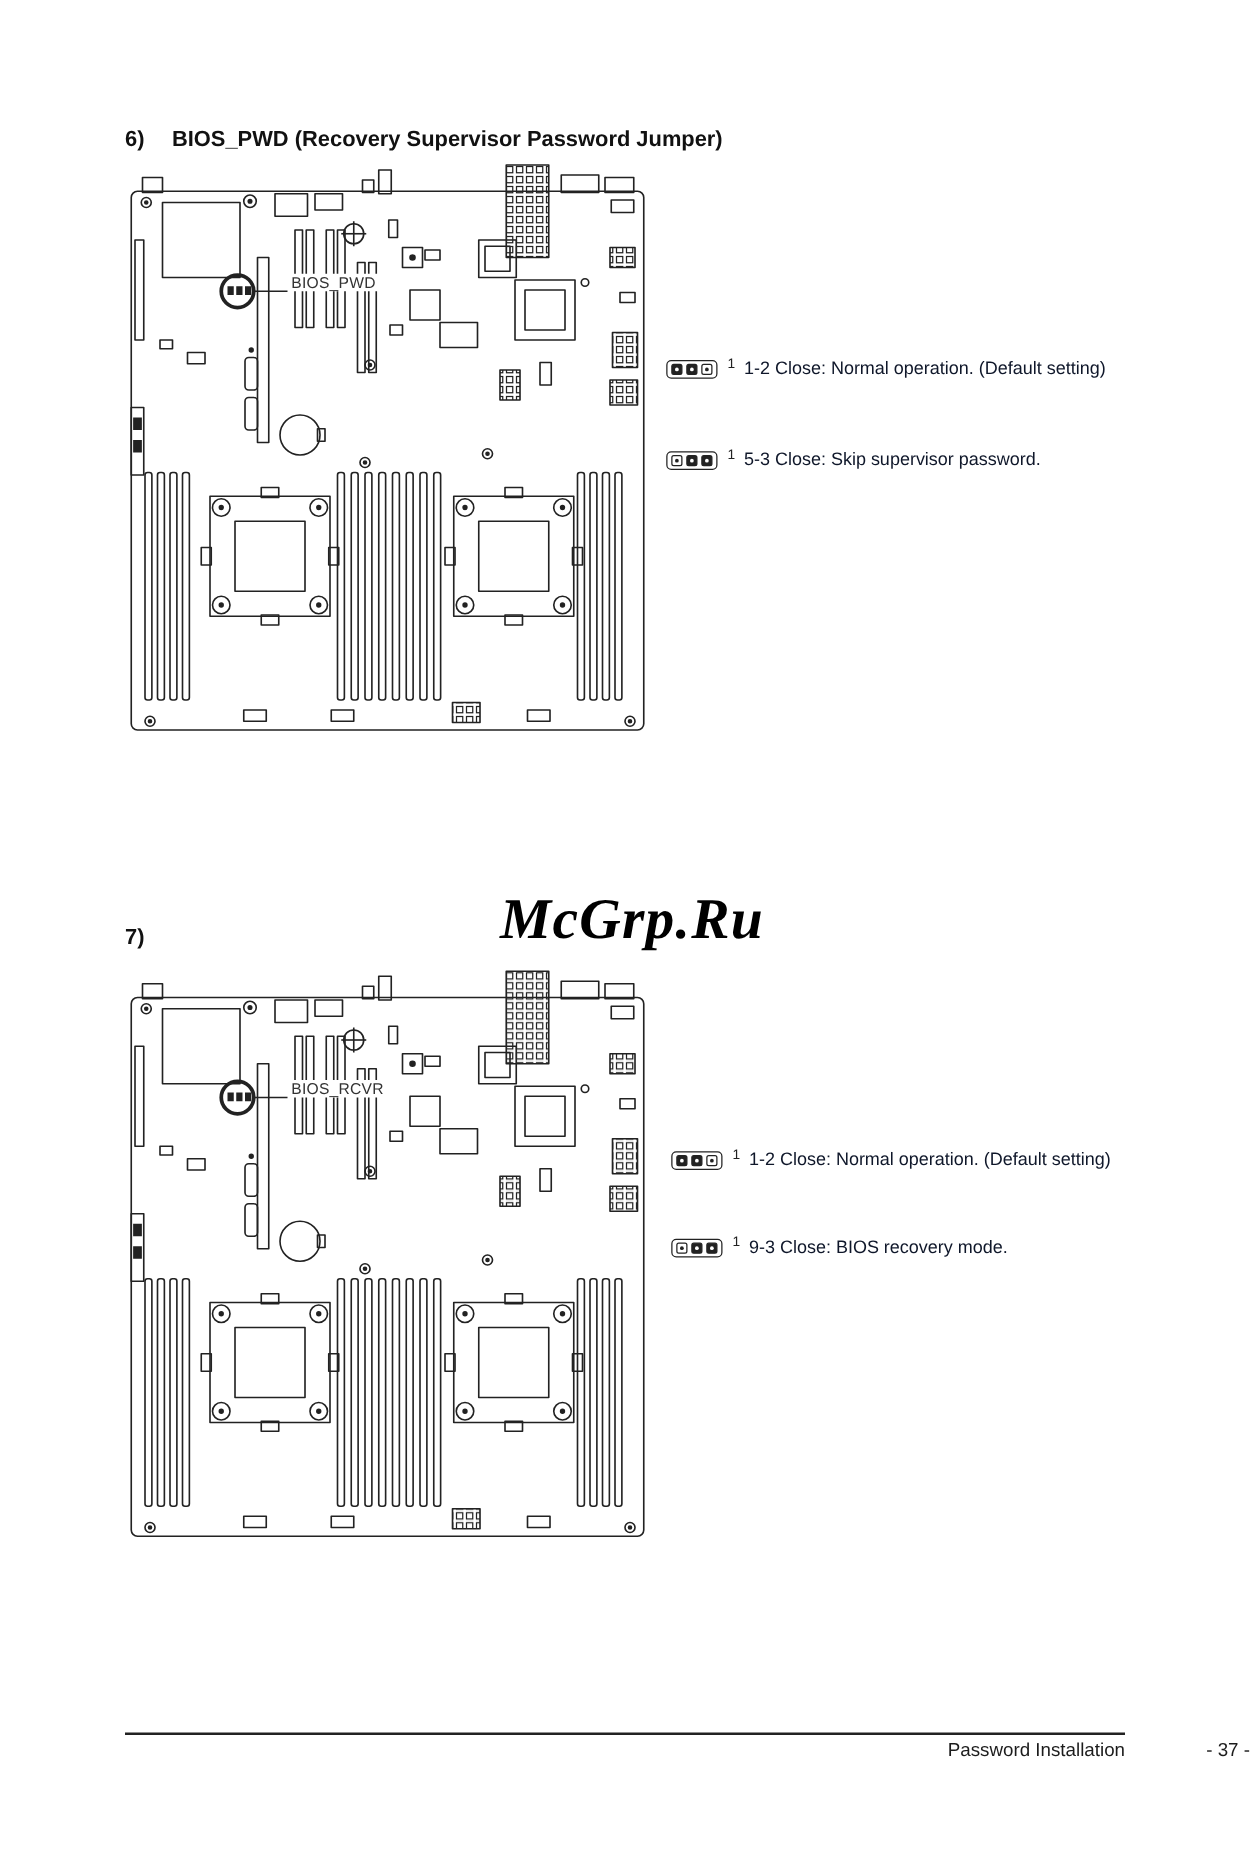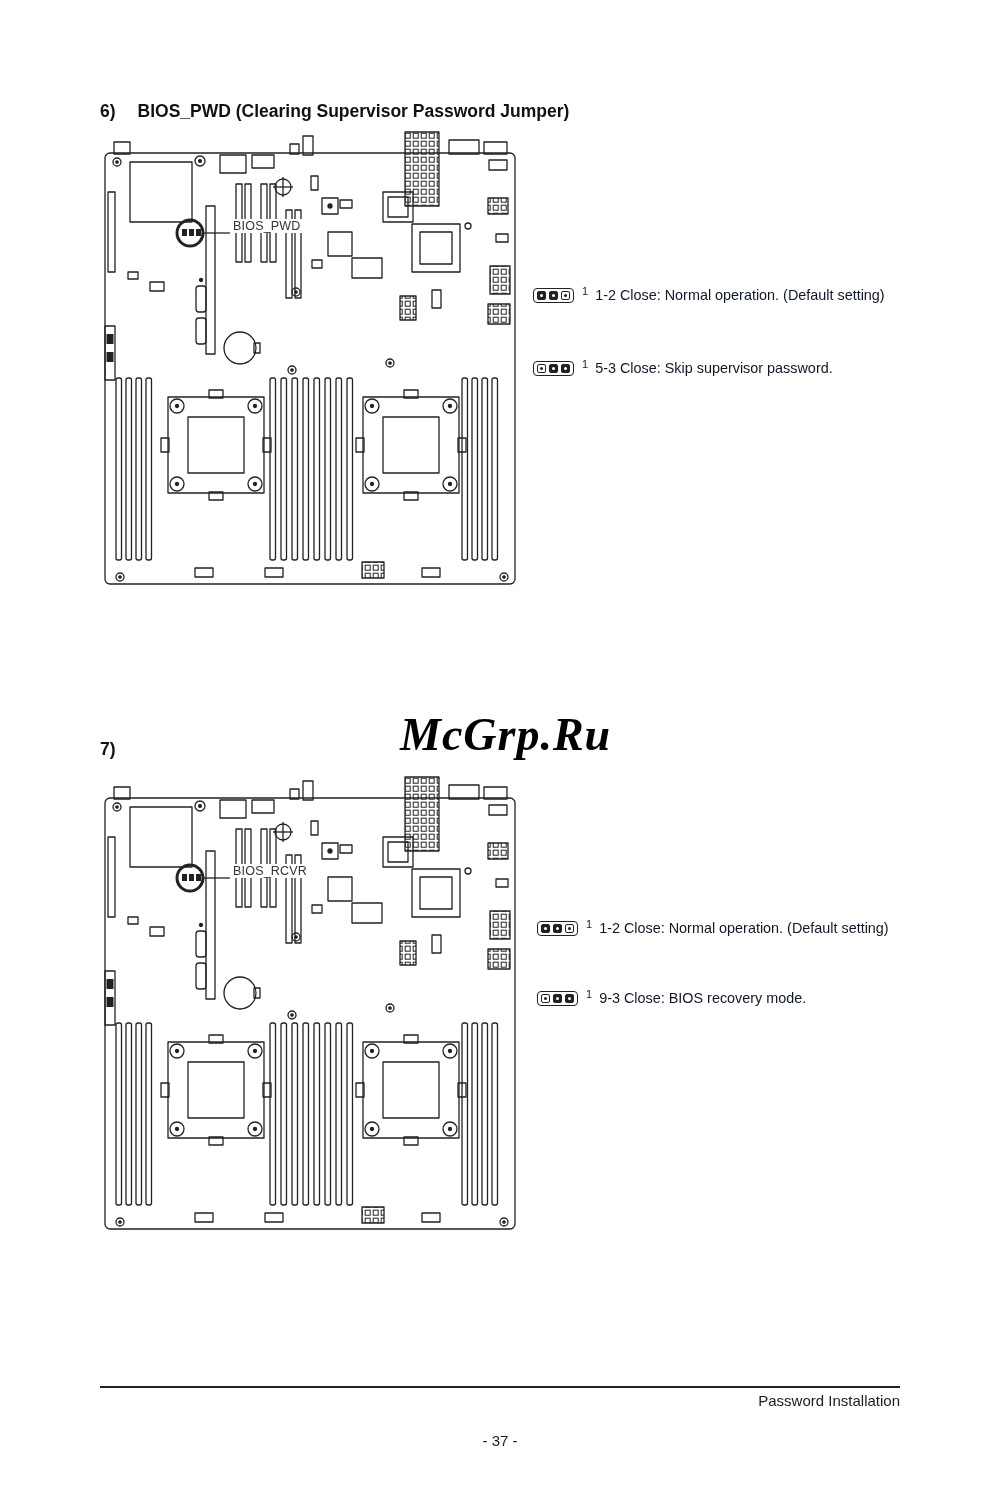--- a/index.html
+++ b/index.html
@@ -48,21 +48,21 @@
   .pin1 { font-size:11px; color:#222; position:relative; top:-4px; margin:0 7px 0 8px; }
   .opt-text { font-size:14.4px; color:#0f172a; }
 
   .watermark {
     position:absolute; left:400px; top:708px; z-index:5;
     font-family:"Liberation Serif", serif; font-style:italic; font-weight:bold;
     font-size:46px; color:#000000; letter-spacing:1px;
   }
 
   .footer-line { position:absolute; left:100px; right:100px; top:1386px; border-top:2px solid #222; }
-  .footer-center { position:absolute; left:0; right:0; top:1392px; text-align:center; font-size:15px; color:#1c1c1c;margin-top:40px; }
+  .footer-center { position:absolute; left:0; right:0; top:1392px; text-align:right; font-size:15px; color:#1c1c1c; }
   .footer-right { position:absolute; right:100px; top:1392px; font-size:15px; color:#1c1c1c; }
 
   .defs-holder { position:absolute; width:0; height:0; overflow:hidden; }
 </style>
 </head>
 <body>
 
 <svg class="defs-holder" aria-hidden="true">
   <defs>
     <pattern id="pinsA" width="8" height="8" patternUnits="userSpaceOnUse">
@@ -192,21 +192,21 @@
       <rect x="89" y="89" width="5" height="7" fill="#222" stroke="none"></rect>
       <rect x="96" y="89" width="5" height="7" fill="#222" stroke="none"></rect>
       <circle cx="90" cy="93" r="13" stroke-width="3"></circle>
       <line x1="104" y1="93" x2="130" y2="93"></line>
     </g>
   </defs>
 </svg>
 
 <h2 class="heading" id="sec6-heading">
   <span>6)</span>
-  <span>BIOS_PWD (Clearing Supervisor Password Jumper)</span>
+  <span>BIOS_PWD (Recovery Supervisor Password Jumper)</span>
 </h2>
 
 <div class="board-wrap" id="board1">
   <svg class="board-svg" viewBox="0 -10 420 460">
     <use href="#mb"></use>
   </svg>
   <span class="board-label">BIOS_PWD</span>
 </div>
 
 <div class="option" id="opt-6a">

